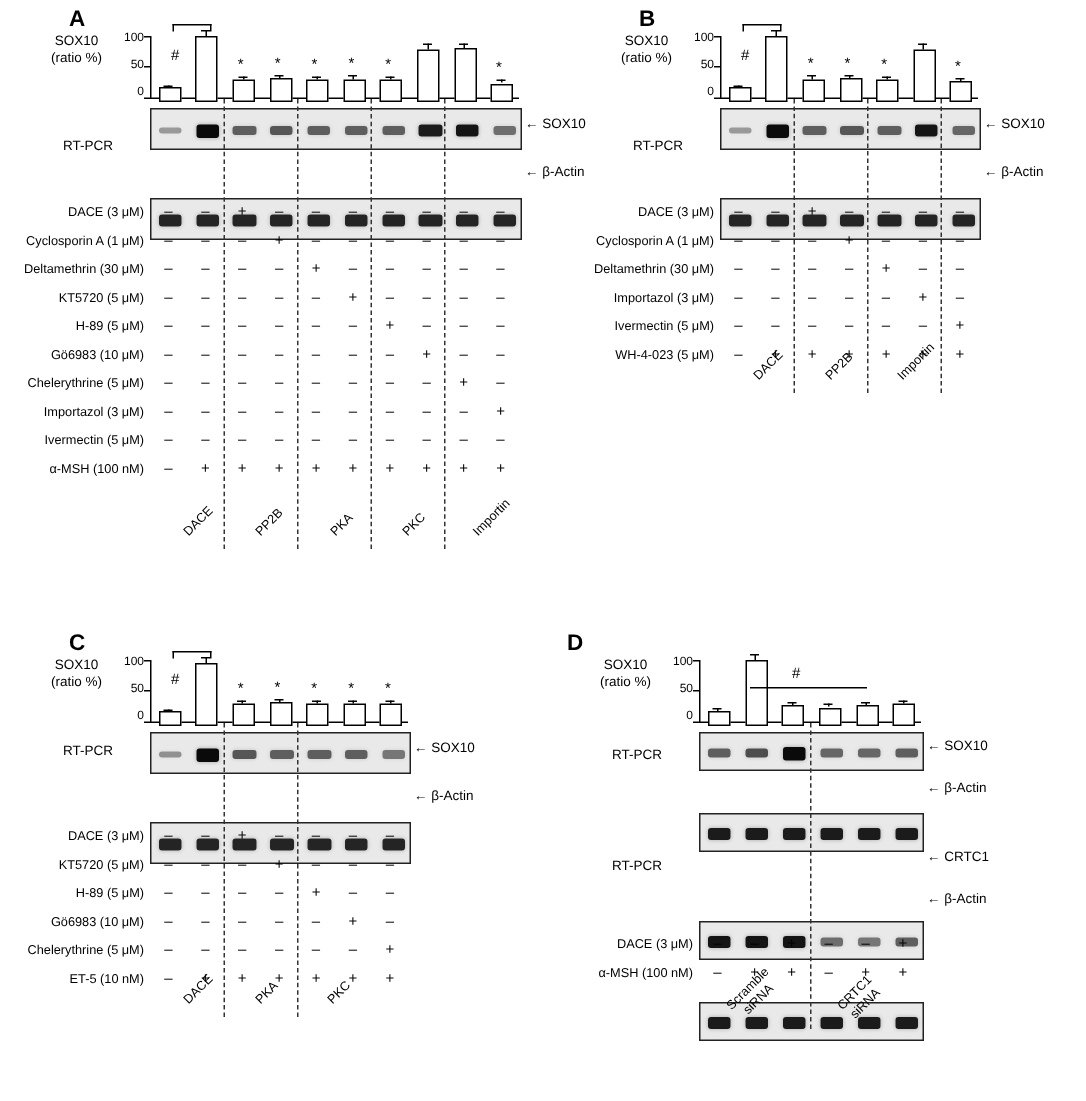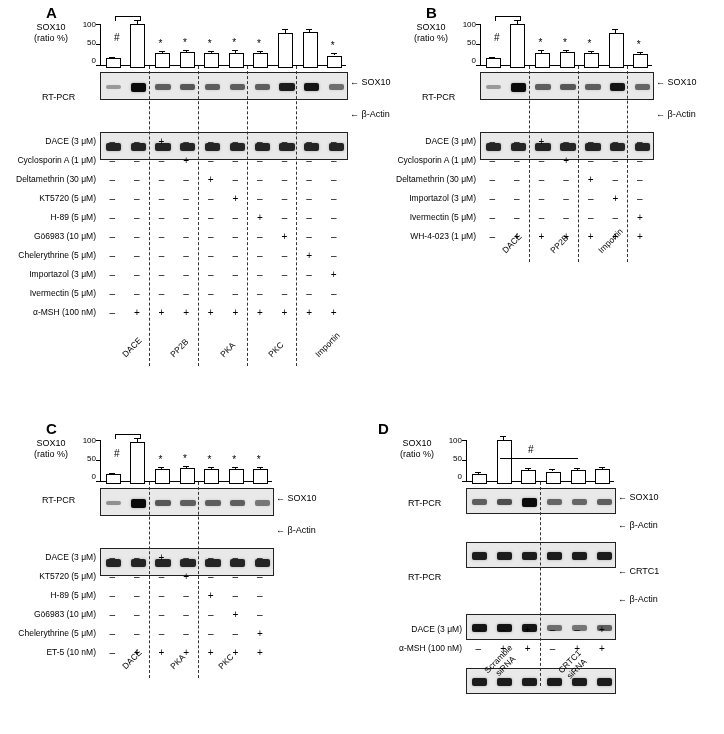--- a/index.html
+++ b/index.html
@@ -346,21 +346,21 @@
       <div class="sign" style="position: absolute; left: 213.3px; width: 12px; top: 57px;">+</div>
       <div class="sign" style="position: absolute; left: 237.9px; width: 12px; top: 57px;">–</div>
       <div class="rowlabel" style="position: absolute; left: 0px; width: 80px; top: 76px;">Ivermectin (5 μM)</div>
       <div class="sign" style="position: absolute; left: 90.3px; width: 12px; top: 76px;">–</div>
       <div class="sign" style="position: absolute; left: 114.9px; width: 12px; top: 76px;">–</div>
       <div class="sign" style="position: absolute; left: 139.5px; width: 12px; top: 76px;">–</div>
       <div class="sign" style="position: absolute; left: 164.1px; width: 12px; top: 76px;">–</div>
       <div class="sign" style="position: absolute; left: 188.7px; width: 12px; top: 76px;">–</div>
       <div class="sign" style="position: absolute; left: 213.3px; width: 12px; top: 76px;">–</div>
       <div class="sign" style="position: absolute; left: 237.9px; width: 12px; top: 76px;">+</div>
-      <div class="rowlabel" style="position: absolute; left: 0px; width: 80px; top: 95px;">WH-4-023 (1 μM)</div>
+      <div class="rowlabel" style="position: absolute; left: 0px; width: 80px; top: 95px;">WH-4-023 (5 μM)</div>
       <div class="sign" style="position: absolute; left: 90.3px; width: 12px; top: 95px;">–</div>
       <div class="sign" style="position: absolute; left: 114.9px; width: 12px; top: 95px;">+</div>
       <div class="sign" style="position: absolute; left: 139.5px; width: 12px; top: 95px;">+</div>
       <div class="sign" style="position: absolute; left: 164.1px; width: 12px; top: 95px;">+</div>
       <div class="sign" style="position: absolute; left: 188.7px; width: 12px; top: 95px;">+</div>
       <div class="sign" style="position: absolute; left: 213.3px; width: 12px; top: 95px;">+</div>
       <div class="sign" style="position: absolute; left: 237.9px; width: 12px; top: 95px;">+</div>
     </div>
   <div id="b-groups" style="position:absolute;left:0;top:0;">
       <div class="grp" style="position: absolute; left: 104px; top: 244px; transform: rotate(-45deg); transform-origin: left top;">DACE</div>

